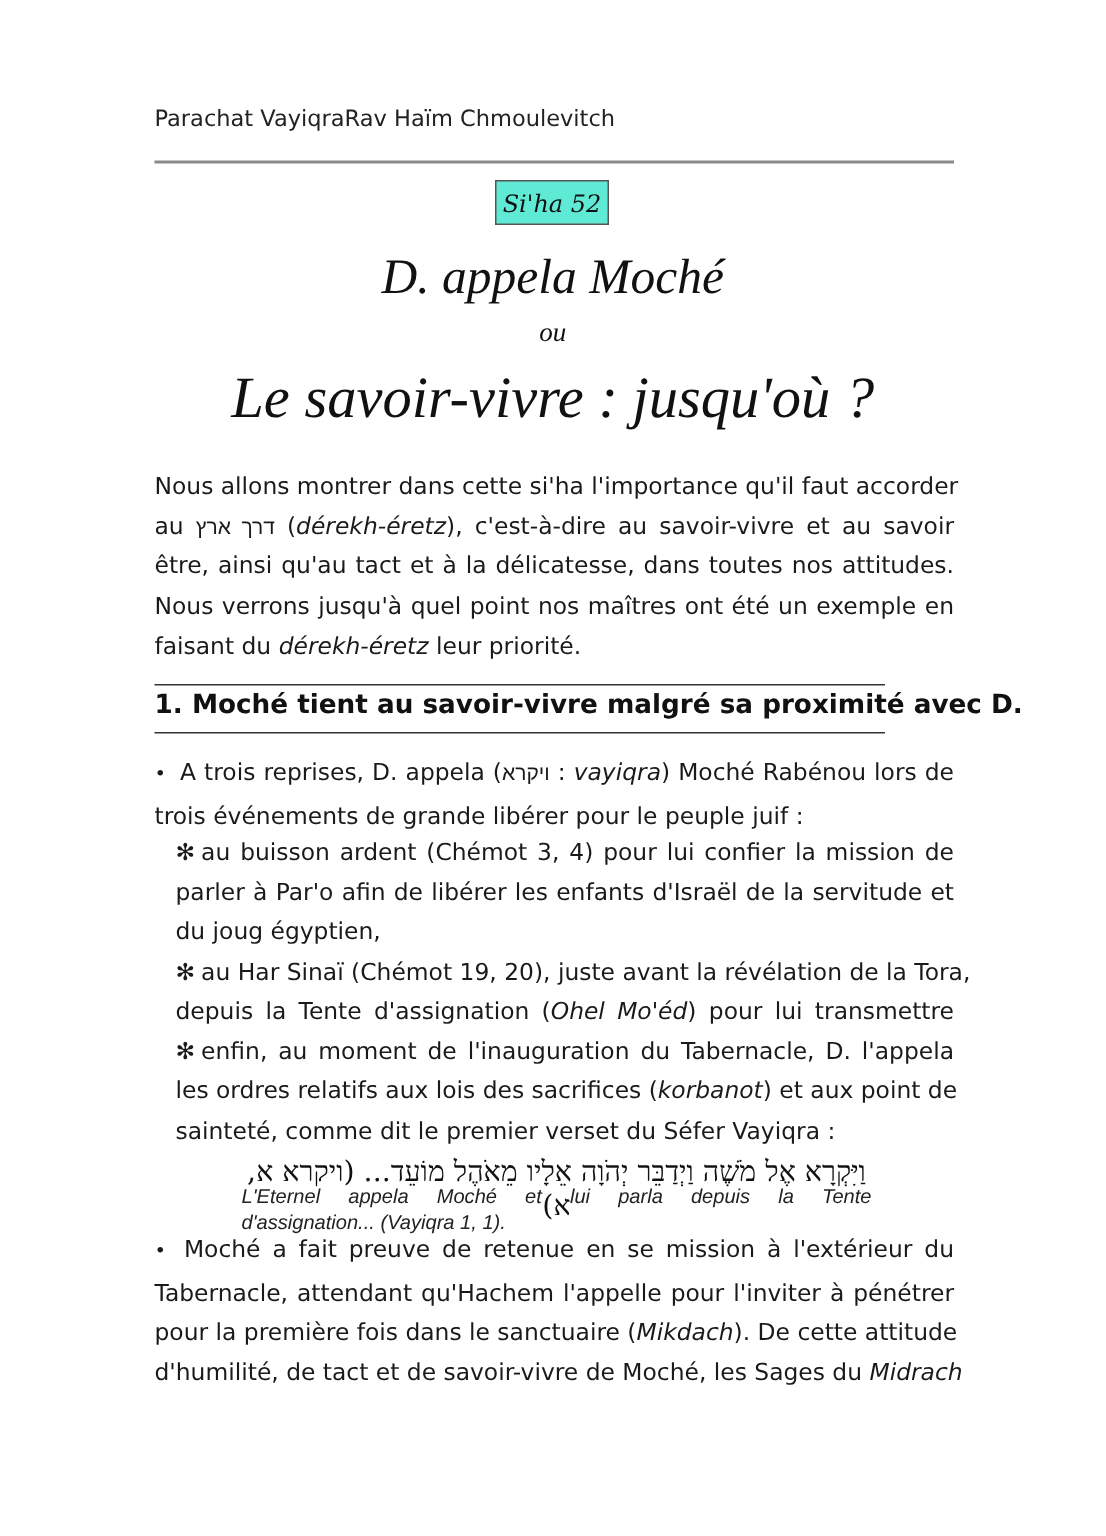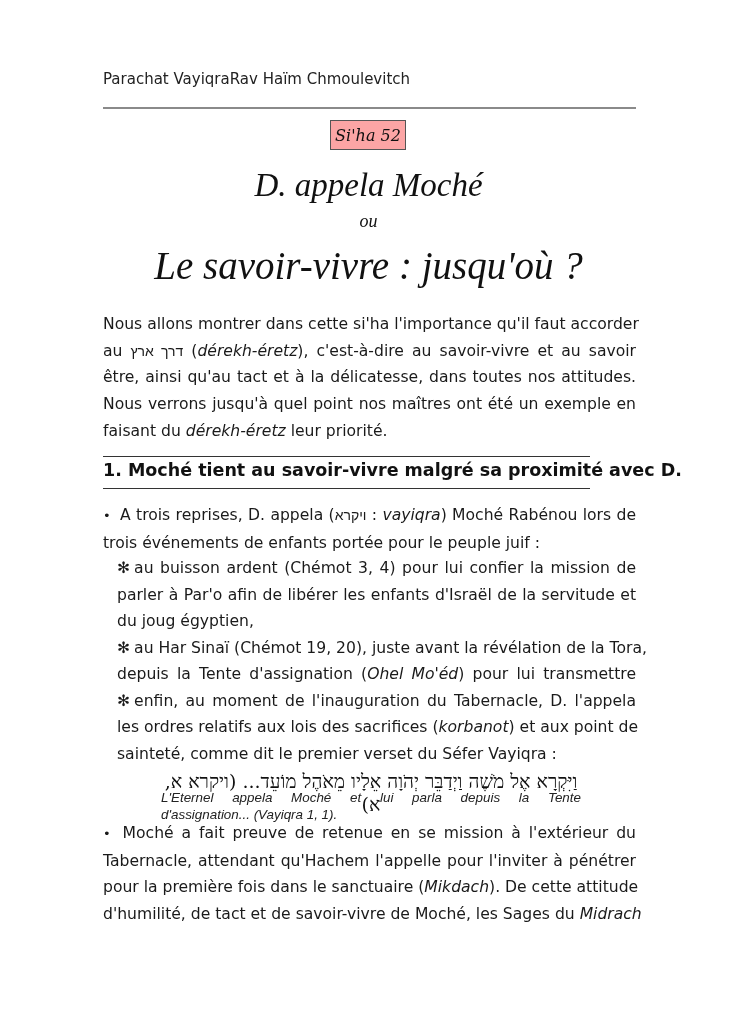--- a/index.html
+++ b/index.html
@@ -14,21 +14,21 @@
     position: absolute; left: 103px; top: 66px; width: 533px; height: 22px;
     display: flex; justify-content: flex-start; align-items: flex-end;
     font-size: 15px; color: #222;
   }
   .header-rule {
     position: absolute; left: 103px; top: 107px; width: 533px; height: 2px; background: #8a8a8a;
   }
 
   .siha-box {
     position: absolute; left: 330px; top: 120px; width: 76px; height: 30px;
-    border: 1px solid #555; background: #fca5a5;
+    border: 1px solid #555; background: #5eead4;
     display: flex; align-items: center; justify-content: center;
     font-family: "DejaVu Serif", "Liberation Serif", serif; font-style: italic;
     font-size: 16px; color: #111; box-sizing: border-box;
   }
 
   .title {
     position: absolute; left: 0; width: 737px; text-align: center;
     font-family: "Liberation Serif", "DejaVu Serif", serif; font-style: italic; color: #111;
   }
   .title-main { top: 167px; font-size: 33px; }
@@ -104,21 +104,21 @@
     <span class="line">Nous verrons jusqu'à quel point nos maîtres ont été un exemple en</span>
     <span class="line last"><span>faisant du</span> <i>dérekh-éretz</i> <span>leur priorité.</span></span>
   </div>
 
   <div class="section-rule-top"></div>
   <div class="section-heading">1. Moché tient au savoir-vivre malgré sa proximité avec D.</div>
   <div class="section-rule-bot"></div>
 
   <div class="body-text bullet1">
     <span class="line"><span class="bullet-dot">•</span> <span>A trois reprises, D. appela (</span><span class="hebrew" dir="rtl">ויקרא</span><span> : </span><i>vayiqra</i><span>) Moché Rabénou lors de</span></span>
-    <span class="line last">trois événements de enfants portée pour le peuple juif :</span>
+    <span class="line last">trois événements de grande libérer pour le peuple juif :</span>
   </div>
 
   <div class="body-text sub-items sub1">
     <span class="line"><span class="asterisk">✻</span><span>au buisson ardent (Chémot 3, 4) pour lui confier la mission de</span></span>
     <span class="line">parler à Par'o afin de libérer les enfants d'Israël de la servitude et</span>
     <span class="line last">du joug égyptien,</span>
   </div>
 
   <div class="body-text sub-items sub2">
     <span class="line last"><span class="asterisk">✻</span><span>au Har Sinaï (Chémot 19, 20), juste avant la révélation de la Tora,</span></span>

